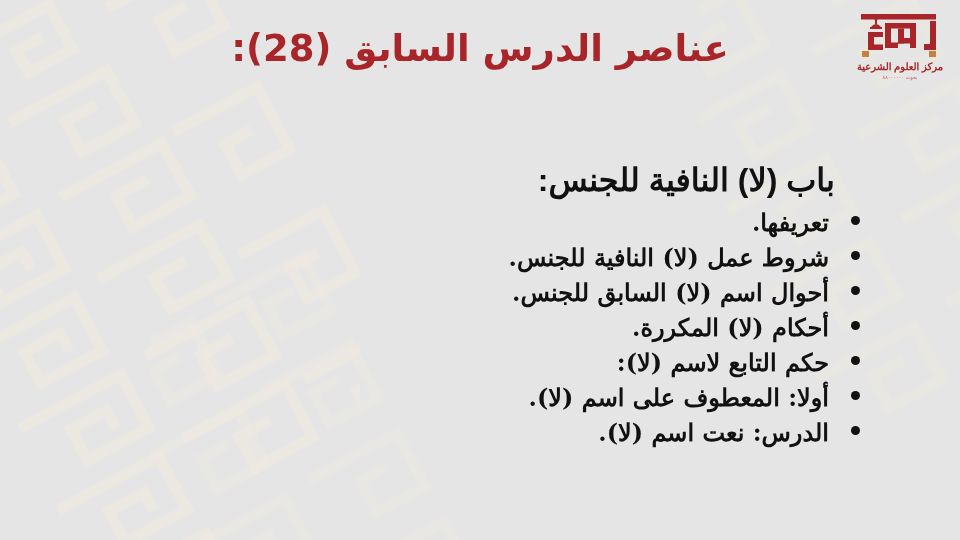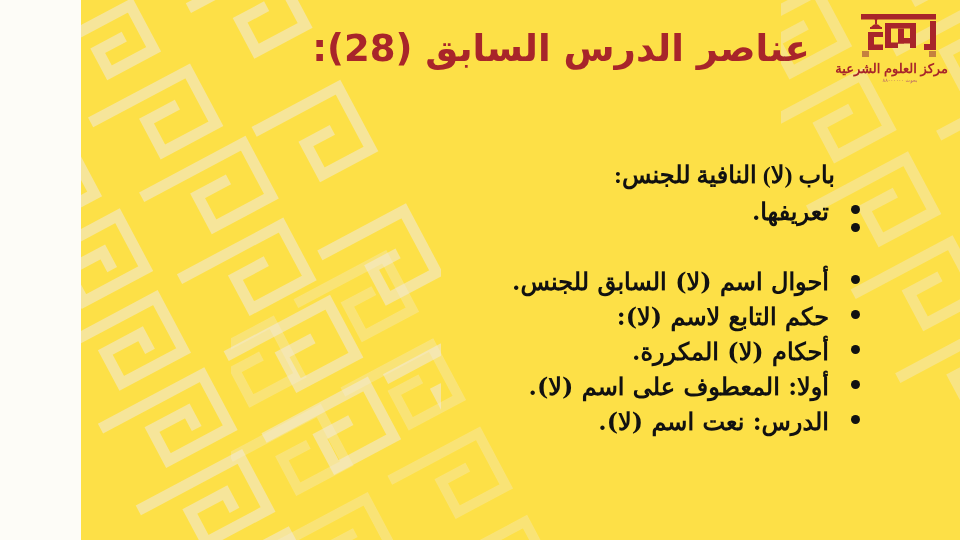--- a/index.html
+++ b/index.html
@@ -9,25 +9,24 @@
   body {
     width: 960px;
     height: 540px;
     overflow: hidden;
     font-family: "DejaVu Sans", "Liberation Sans", sans-serif;
     background: #fdfcf7;
   }
 
   .slide {
     position: relative;
-    width: 852px;
+    width: 960px;
     height: 540px;
-    background: #fde047;
+    background: #e5e5e5;
     overflow: hidden;
-    padding-left: 27px;
   }
 
   
   .bg-pattern {
     position: absolute;
     inset: 0;
     pointer-events: none;
     z-index: 0;
   }
   .bg-pattern svg {
@@ -91,22 +90,22 @@
     text-align: center;
   }
   .logo-mark {
     width: 92px;
     height: 48px;
     margin: 0 auto;
     display: block;
   }
   .logo-sub {
     margin-top: 1px;
-    font-family: Liberation Sans, sans-serif;
-    font-size: 13px;
+    font-family: Liberation Serif, serif;
+    font-size: 10px;
     font-weight: 700;
     color: #a8252a;
     direction: rtl;
     line-height: 1.25;
     white-space: nowrap;
   }
   .logo-sub2 {
     font-family: "DejaVu Sans", "Liberation Sans", sans-serif;
     font-size: 5px;
     color: #b8636a;
@@ -120,23 +119,23 @@
   .content {
     position: absolute;
     top: 160px;
     right: 100px;
     width: 760px;
     z-index: 3;
     direction: rtl;
     text-align: right;
   }
   .section-heading {
-    font-family: Liberation Serif, serif;
+    font-family: Liberation Sans, sans-serif;
     font-weight: 700;
-    font-size: 24px;
+    font-size: 32px;
     line-height: 1.3;
     color: #111111;
     margin: 0 25px 3px 0;
     white-space: nowrap;
     letter-spacing: 0.3px;
   }
   .bullet-list {
     list-style: none;
     margin: 0;
     padding: 0;
@@ -278,32 +277,33 @@
   <div class="content">
     <div class="section-heading">باب (لا) النافية للجنس:</div>
 
     <ul class="bullet-list">
       <li class="bullet-item">
         <span class="bullet-dot"></span>
         <span class="bullet-text">تعريفها.</span>
       </li>
       <li class="bullet-item">
         <span class="bullet-dot"></span>
+        <span class="bullet-text">شروط عمل (لا) النافية للجنس.</span>
       </li>
       <li class="bullet-item">
         <span class="bullet-dot"></span>
         <span class="bullet-text">أحوال اسم (لا) السابق للجنس.</span>
       </li>
       <li class="bullet-item">
         <span class="bullet-dot"></span>
+        <span class="bullet-text">أحكام (لا) المكررة.</span>
+      </li>
+      <li class="bullet-item">
+        <span class="bullet-dot"></span>
         <span class="bullet-text">حكم التابع لاسم (لا):</span>
-      </li>
-      <li class="bullet-item">
-        <span class="bullet-dot"></span>
-        <span class="bullet-text">أحكام (لا) المكررة.</span>
       </li>
       <li class="bullet-item">
         <span class="bullet-dot"></span>
         <span class="bullet-text">أولا: المعطوف على اسم (لا).</span>
       </li>
       <li class="bullet-item">
         <span class="bullet-dot"></span>
         <span class="bullet-text">الدرس: نعت اسم (لا).</span>
       </li>
     </ul>

